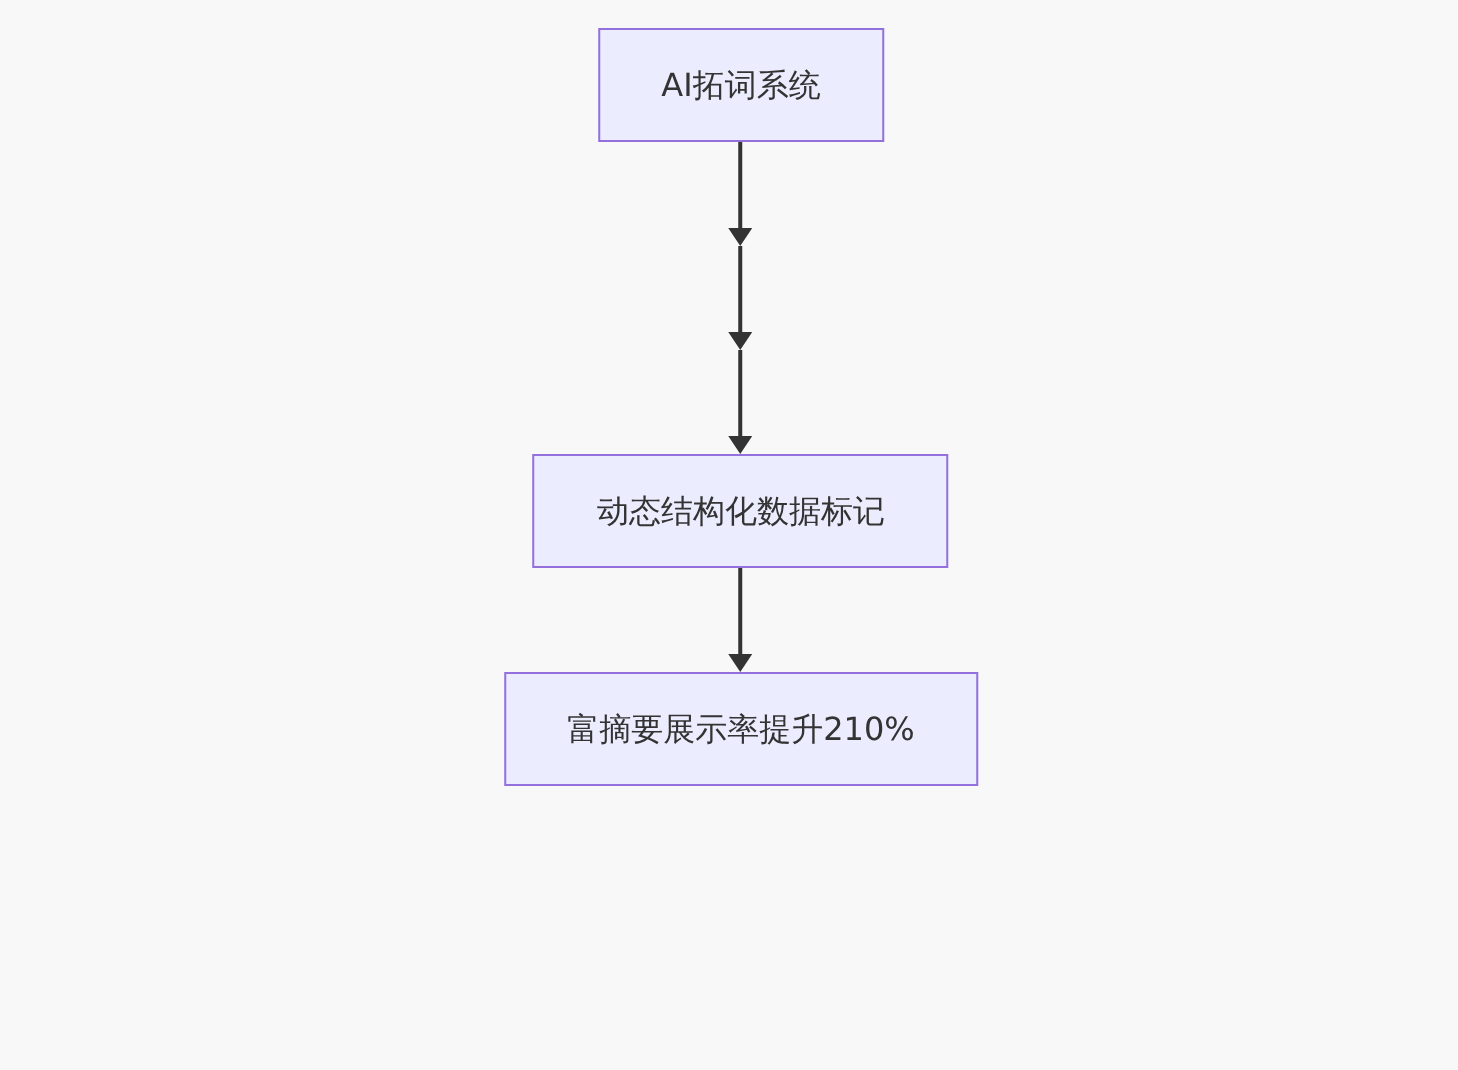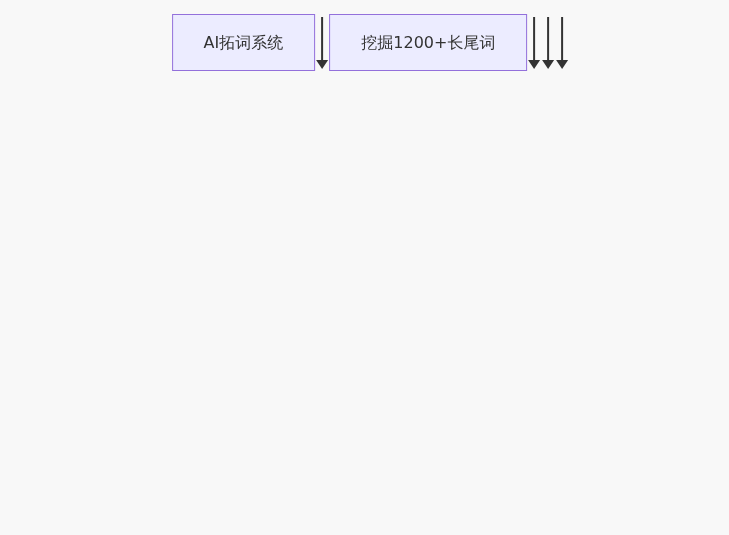--- a/index.html
+++ b/index.html
@@ -17,21 +17,21 @@
     position: relative;
     width: 729px;
     height: 535px;
   }
   .flow {
     position: absolute;
     top: 14px;
     left: 50%;
     transform: translateX(calc(-50% + 6px));
     display: flex;
-    flex-direction: row;
+    flex-direction: column;
     align-items: center;
   }
   .node {
     box-sizing: border-box;
     height: 57px;
     display: flex;
     align-items: center;
     justify-content: center;
     padding: 0 31px;
     background: var(--node-fill, #ececff);
@@ -77,27 +77,30 @@
 
 <div class="canvas">
   <div class="flow">
 
     <div class="node">
       <span>AI拓词系统</span>
     </div>
 
     <div class="edge-arrow"></div>
 
-    <div class="node">
-      <span>挖掘1200+长尾词</span>
-    </div>
 
     <div class="edge-arrow"></div>
 
 
     <div class="edge-arrow"></div>
 
+    <div class="node">
+      <span>动态结构化数据标记</span>
+    </div>
 
     <div class="edge-arrow"></div>
 
+    <div class="node">
+      <span>富摘要展示率提升210%</span>
+    </div>
 
   </div>
 </div>
 
 </body></html>

